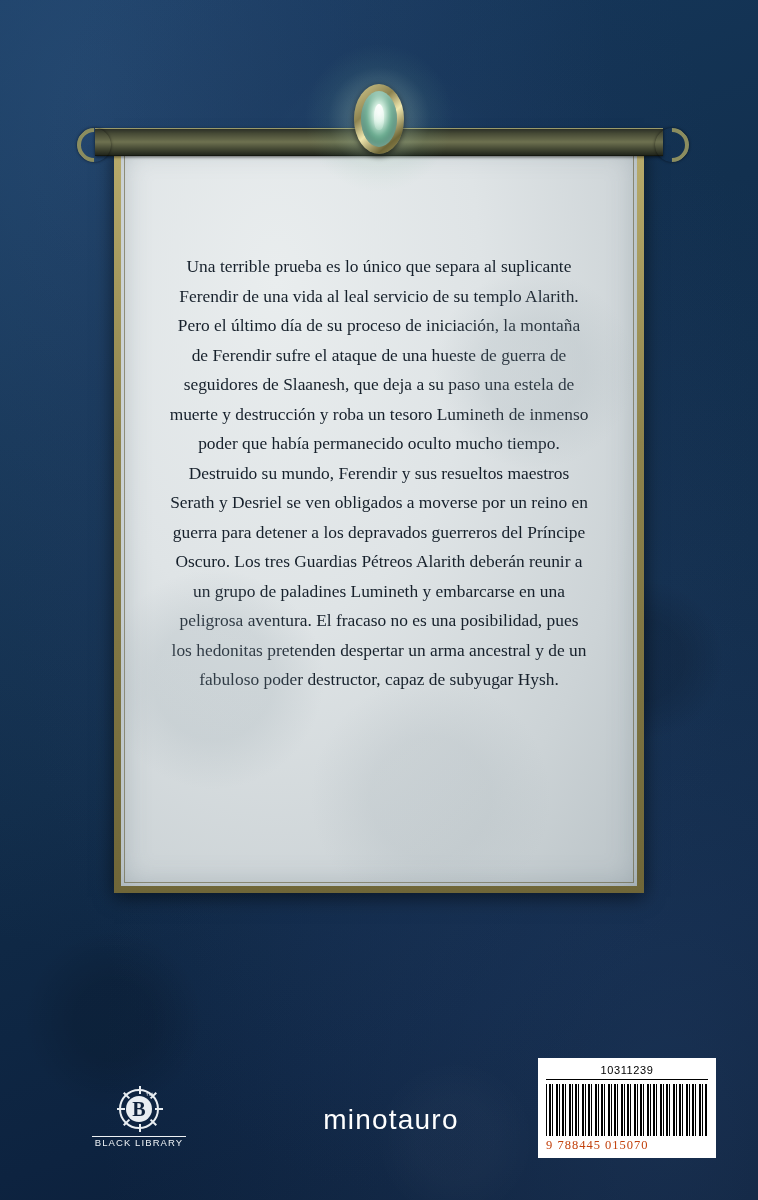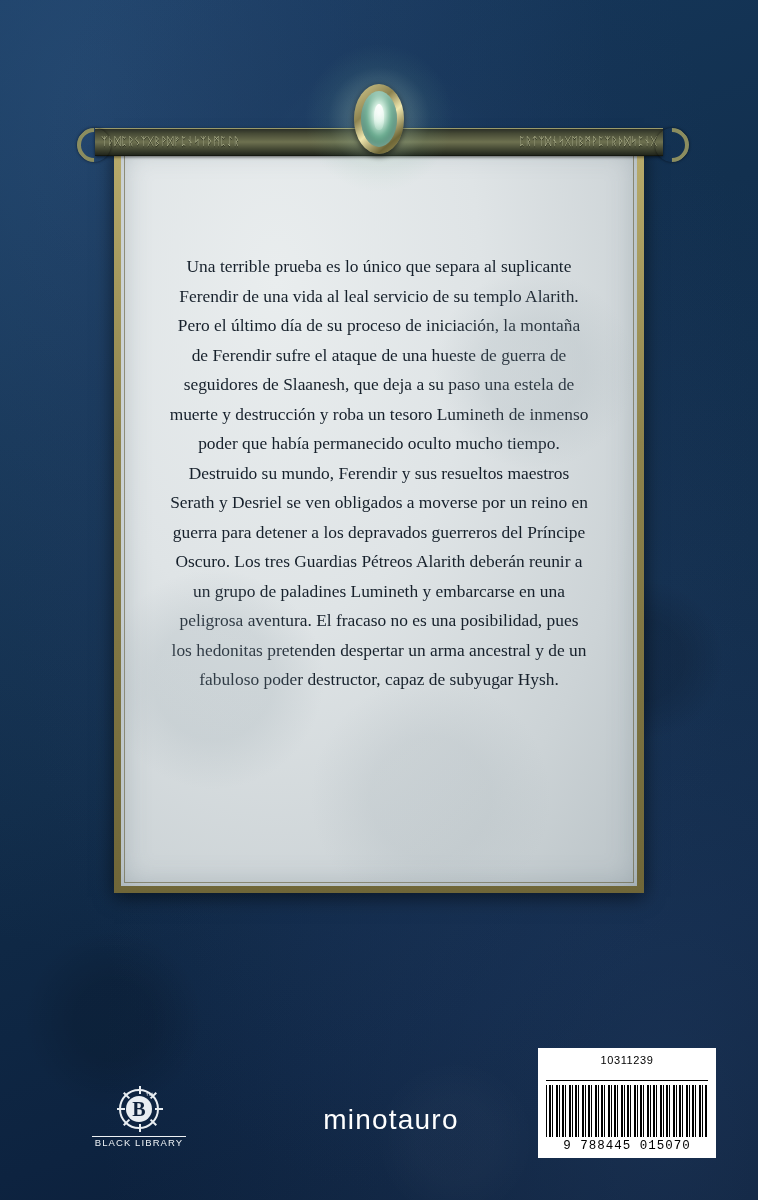--- a/index.html
+++ b/index.html
@@ -277,52 +277,47 @@
     padding: 6px 8px 5px;
     box-sizing: border-box;
   }
   .barcode-top {
     text-align: center;
     font-family: "Liberation Sans", sans-serif;
     font-size: 11px;
     letter-spacing: 0.6px;
     color: #000;
     border-bottom: 1px solid #000;
-    padding-bottom: 14px;
+    padding-bottom: 3px;
     margin-bottom: 4px;
   }
   .bars {
     height: 52px;
     width: 100%;
     background-image: repeating-linear-gradient(90deg,
       #000 0px, #000 1px, #fff 1px, #fff 3px,
       #000 3px, #000 5px, #fff 5px, #fff 6px,
       #000 6px, #000 7px, #fff 7px, #fff 10px,
       #000 10px, #000 12px, #fff 12px, #fff 13px);
   }
   .barcode-num {
     margin-top: 2px;
-    text-align: center;
-    font-family: Liberation Mono, monospace;
+    font-family: Liberation Serif, serif;
     font-size: 12.5px;
     letter-spacing: 1px;
-    color: #000000;
+    color: #c2410c;
   }
 </style>
 </head>
 <body>
 
 <div class="page">
 
   <div class="banner">
     <div class="banner-bar"></div>
-    <div class="runes">
-      <span>ᛉᚦᛞᛈᚱᛊᛉᚷᛒᚹᛞᚠᛈᚾᛋᛉᚦᛗᛈᛇᚱ</span>
-      <span>ᛈᚱᛏᛉᛞᚾᛋᚷᛖᛒᛗᚹᛈᛉᚱᚦᛞᛋᛈᚾᚷ</span>
-    </div>
     <div class="banner-scroll left">
       <div class="curl"></div>
     </div>
     <div class="banner-scroll right">
       <div class="curl"></div>
     </div>
   </div>
 
   <div class="medallion">
     <div class="glow"></div>

